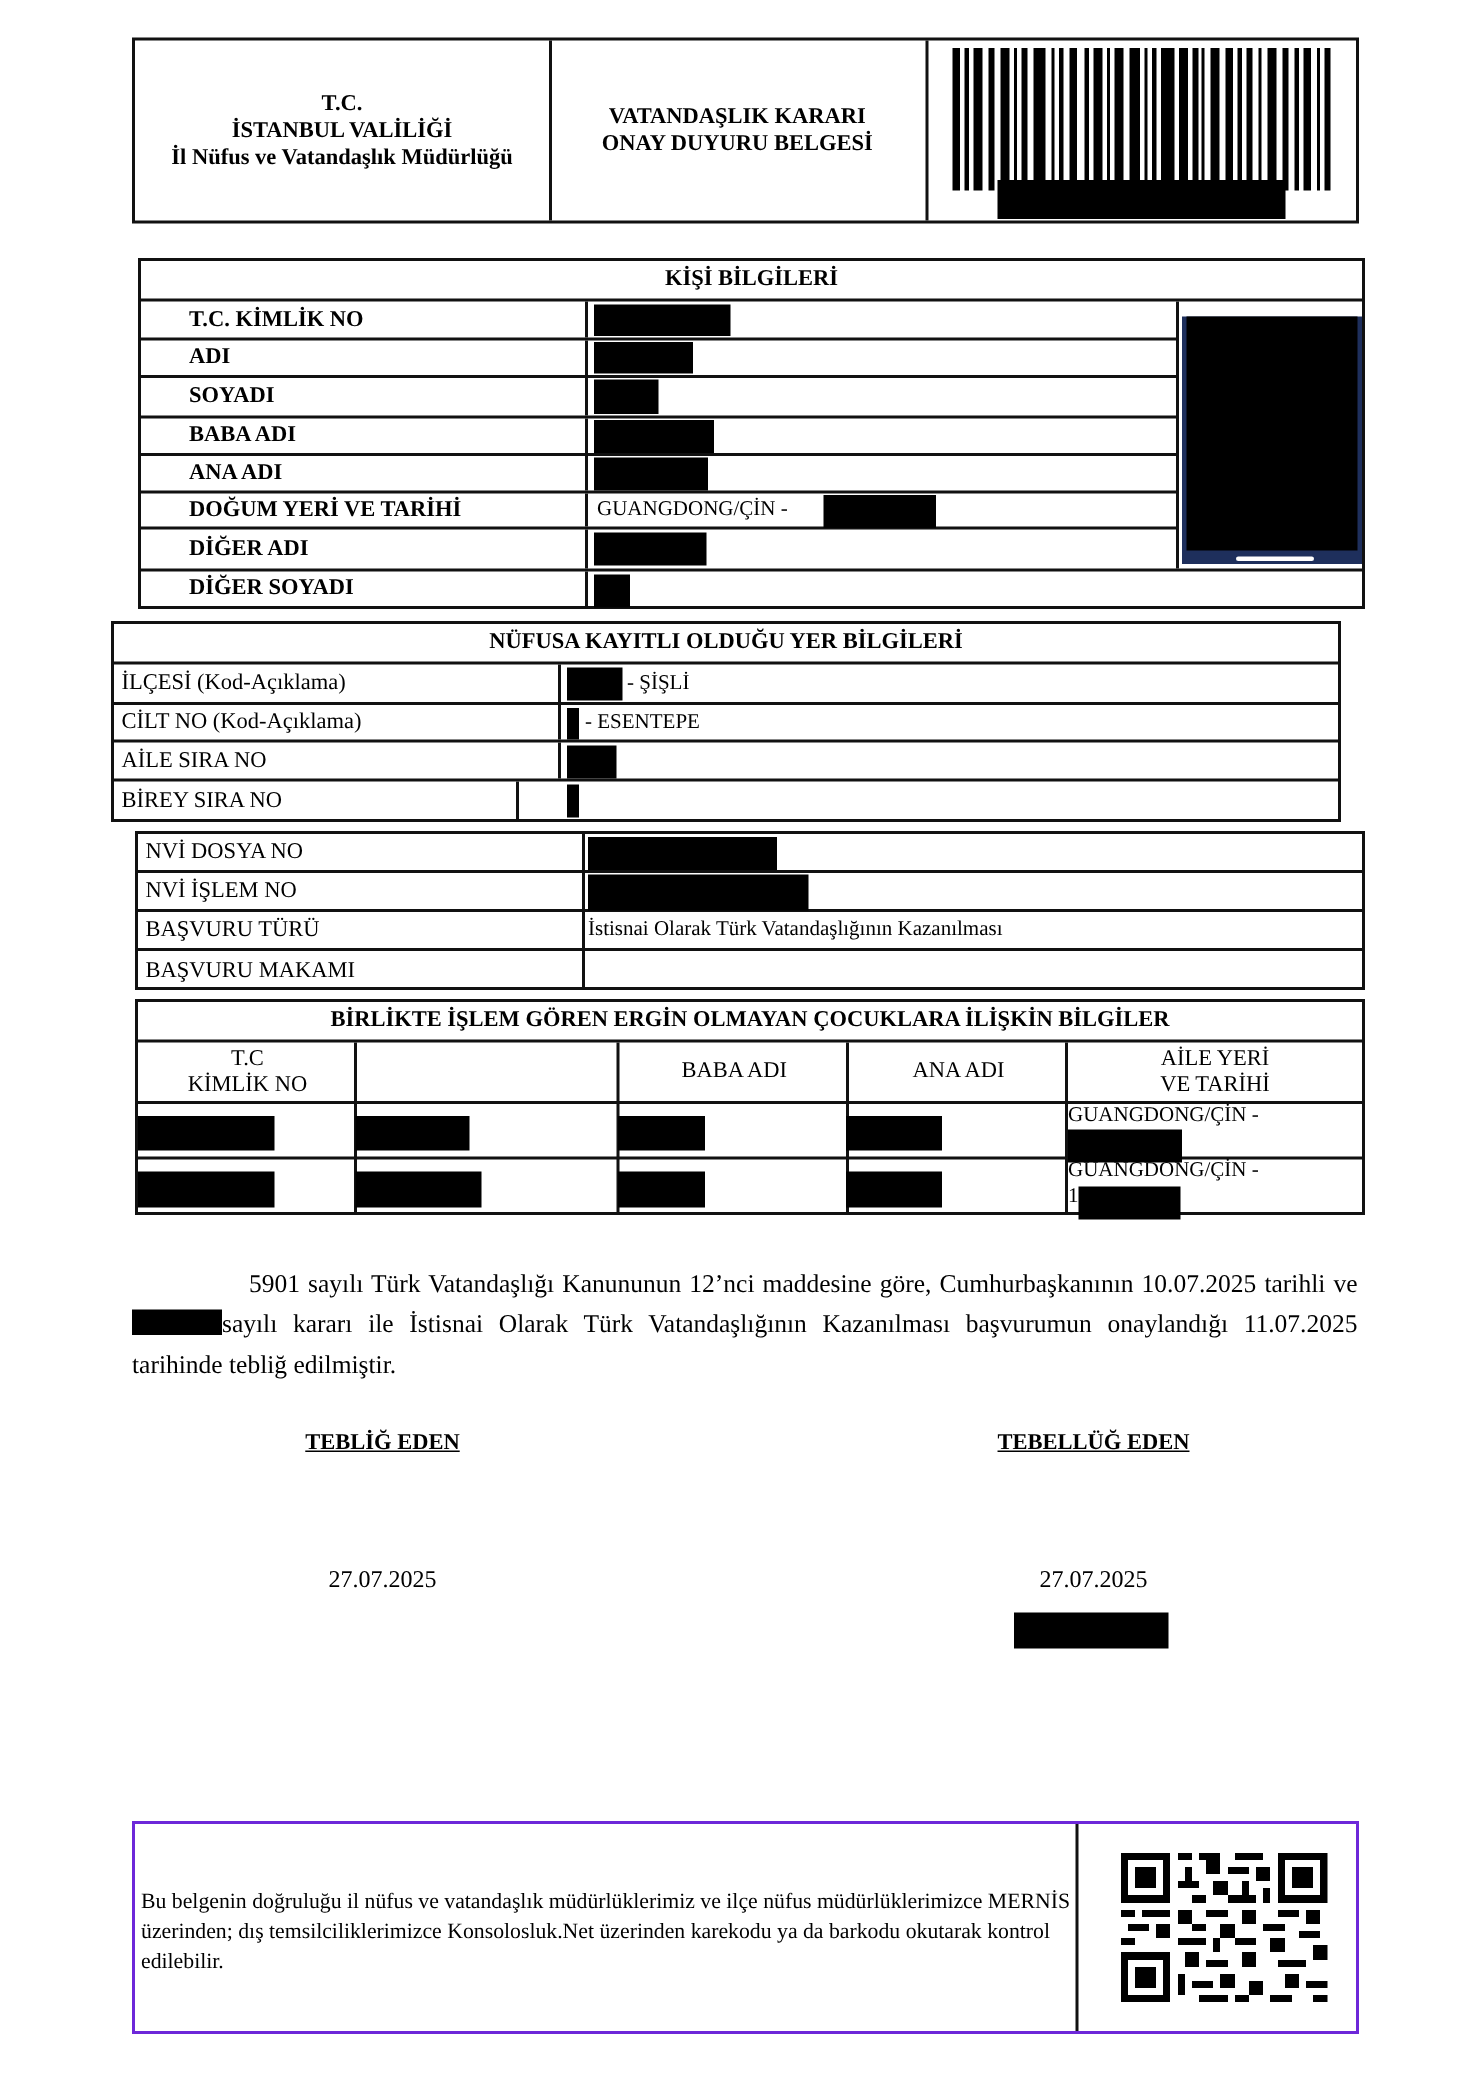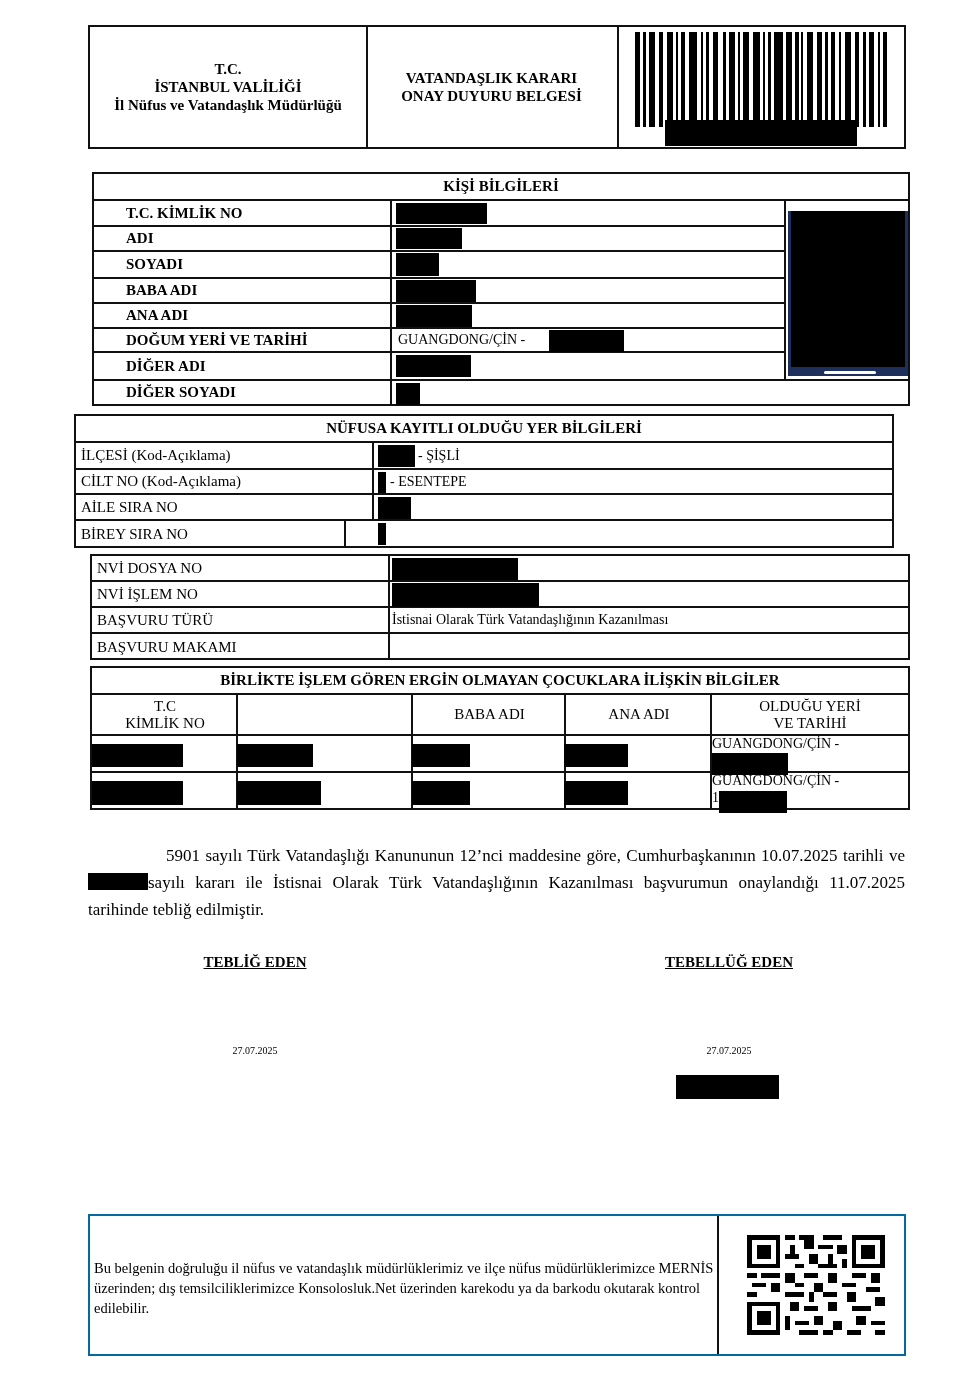--- a/index.html
+++ b/index.html
@@ -32,23 +32,23 @@
   .children-grid .col { position: absolute; top: 0; bottom: 0; border-right: 2px solid #111; box-sizing: border-box; }
   .th { position: absolute; display: flex; align-items: center; justify-content: center; text-align: center;
         font-size: 15px; line-height: 17px; }
 
   .para { left: 88px; top: 842px; width: 817px; font-size: 17px; line-height: 27px; text-align: justify;
           font-family: "Liberation Serif", serif; }
   .para .indent { display: inline-block; width: 78px; }
   .inline-redact { display: inline-block; width: 60px; height: 17px; background: #000; vertical-align: -2px; }
 
   .sig-title { font-weight: bold; font-size: 15px; text-decoration: underline; text-align: center; }
-  .sig-date { font-size: 10px; text-align: center; }
-
-  .footer { left: 88px; top: 1214px; width: 818px; height: 142px; border: 2px solid #0369a1; }
+  .sig-date { font-size: 16px; text-align: center; }
+
+  .footer { left: 88px; top: 1214px; width: 818px; height: 142px; border: 2px solid #6d28d9; }
   .footer-text { position: absolute; left: 4px; top: 42px; width: 620px; font-size: 14.5px; line-height: 20px; }
   .qr-cell { position: absolute; left: 627px; top: 0; bottom: 0; right: 0; border-left: 2px solid #111; }
   .qr { position: absolute; left: 28px; top: 18px; width: 138px; height: 102px; }
 </style>
 </head>
 <body>
 
 <div class="abs header">
   <div class="h-cell h-c1">
     <div>
@@ -203,21 +203,21 @@
     <div class="th" style="left:0;width:146px;top:0;height:39px">
       <div>
           <div>T.C</div>
           <div>KİMLİK NO</div>
         </div>
     </div>
     <div class="th" style="left:321px;width:153px;top:0;height:39px">BABA ADI</div>
     <div class="th" style="left:474px;width:146px;top:0;height:39px">ANA ADI</div>
     <div class="th" style="left:620px;right:0;top:0;height:39px">
       <div>
-          <div>OLDUĞU YERİ</div>
+          <div>AİLE YERİ</div>
           <div>VE TARİHİ</div>
         </div>
     </div>
 
     <div>
       <div class="redact" style="left:0;top:49px;width:91px;height:23px"></div>
       <div class="redact" style="left:145px;top:49px;width:76px;height:23px"></div>
       <div class="redact" style="left:320px;top:49px;width:58px;height:23px"></div>
       <div class="redact" style="left:472px;top:49px;width:64px;height:23px"></div>
       <div style="position:absolute;left:620px;top:41px;font-size:14px">GUANGDONG/ÇİN -</div>

